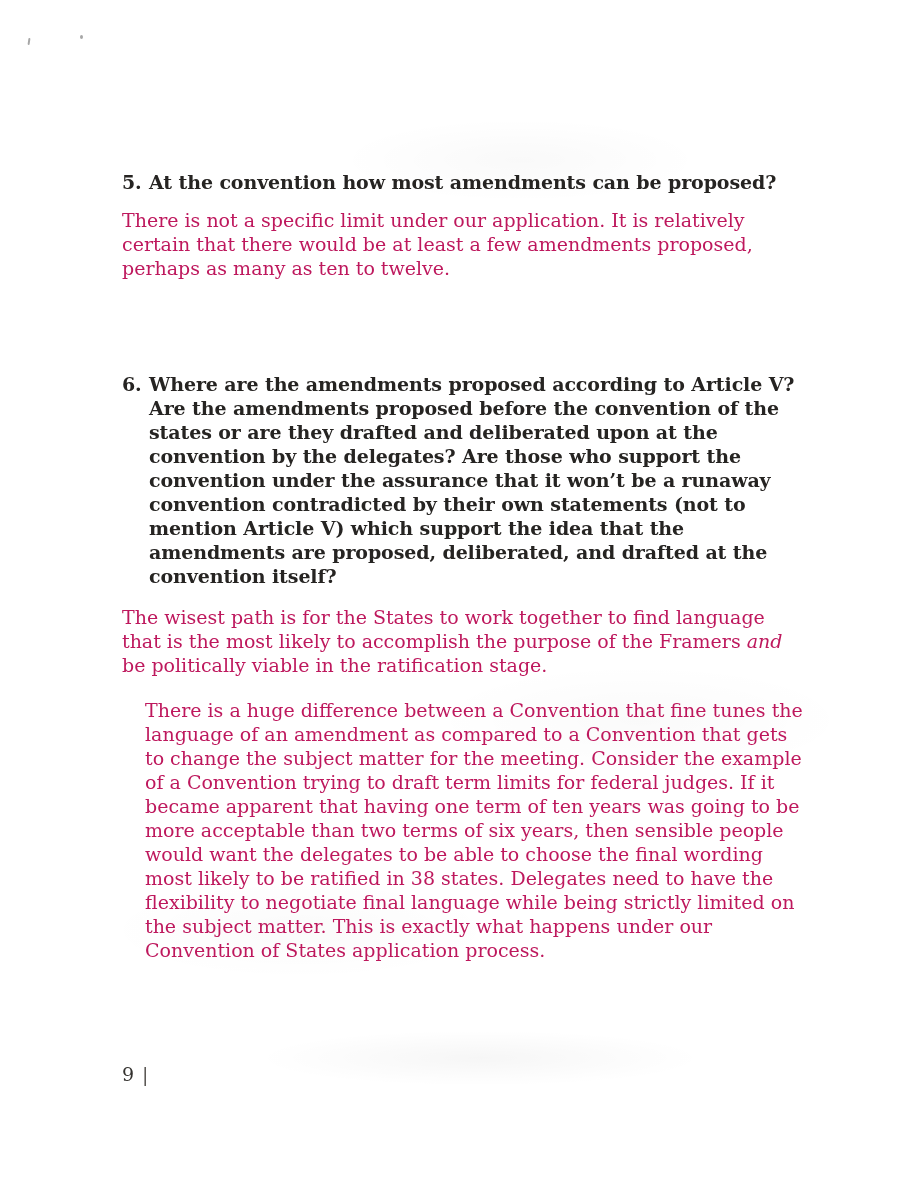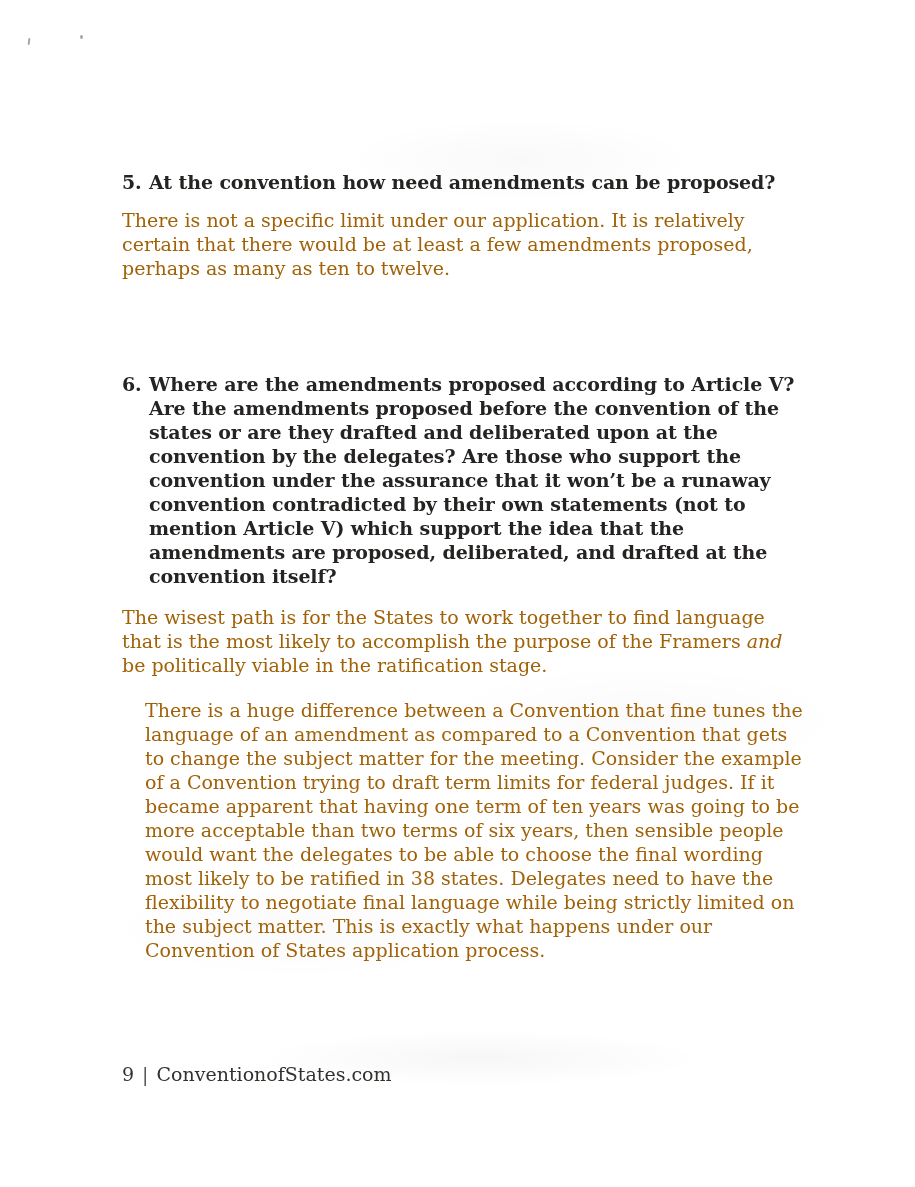--- a/index.html
+++ b/index.html
@@ -51,21 +51,21 @@
     line-height: 24px;
     font-weight: bold;
     color: #262422;
     letter-spacing: -0.1px;
   }
   .qnum { flex: 0 0 27px; }
   .qtext { flex: 1 1 auto; }
 
   .answer {
     margin: 0;
-    color: #a16207;
+    color: #be185d;
   }
   .answer + .answer { margin-top: 21px; margin-left: 23px; }
 
   .block-6 { margin-top: 92px; }
   .block-6 .question { margin-bottom: 17px; }
 
   .answer em {
     font-style: italic;
     font-weight: normal;
   }
@@ -89,35 +89,34 @@
 <div class="page">
 
   <div class="speck speck-1"></div>
   <div class="speck speck-2"></div>
 
   <main class="content">
 
     <section class="qa-block">
       <h2 class="question">
           <span class="qnum">5.</span>
-          <span class="qtext">At the convention how need amendments can be proposed?</span>
+          <span class="qtext">At the convention how most amendments can be proposed?</span>
         </h2>
       <p class="answer">There is not a specific limit under our application. It is relatively certain that there would be at least a few amendments proposed, perhaps as many as ten to twelve.</p>
     </section>
 
     <section class="qa-block block-6">
       <h2 class="question">
           <span class="qnum">6.</span>
           <span class="qtext">Where are the amendments proposed according to Article V? Are the amendments proposed before the convention of the states or are they drafted and deliberated upon at the convention by the delegates? Are those who support the convention under the assurance that it won’t be a runaway convention contradicted by their own statements (not to mention Article V) which support the idea that the amendments are proposed, deliberated, and drafted at the convention itself?</span>
         </h2>
       <p class="answer"><span>The wisest path is for the States to work together to find language that is the most likely to accomplish the purpose of the Framers </span><em>and</em><span> be politically viable in the ratification stage.</span></p>
       <p class="answer">There is a huge difference between a Convention that fine tunes the language of an amendment as compared to a Convention that gets to change the subject matter for the meeting. Consider the example of a Convention trying to draft term limits for federal judges. If it became apparent that having one term of ten years was going to be more acceptable than two terms of six years, then sensible people would want the delegates to be able to choose the final wording most likely to be ratified in 38 states. Delegates need to have the flexibility to negotiate final language while being strictly limited on the subject matter. This is exactly what happens under our Convention of States application process.</p>
     </section>
 
   </main>
 
   <footer class="page-footer">
     <span>9</span>
     <span class="sep">|</span>
-    <span>ConventionofStates.com</span>
   </footer>
 
 </div>
 
 </body></html>

